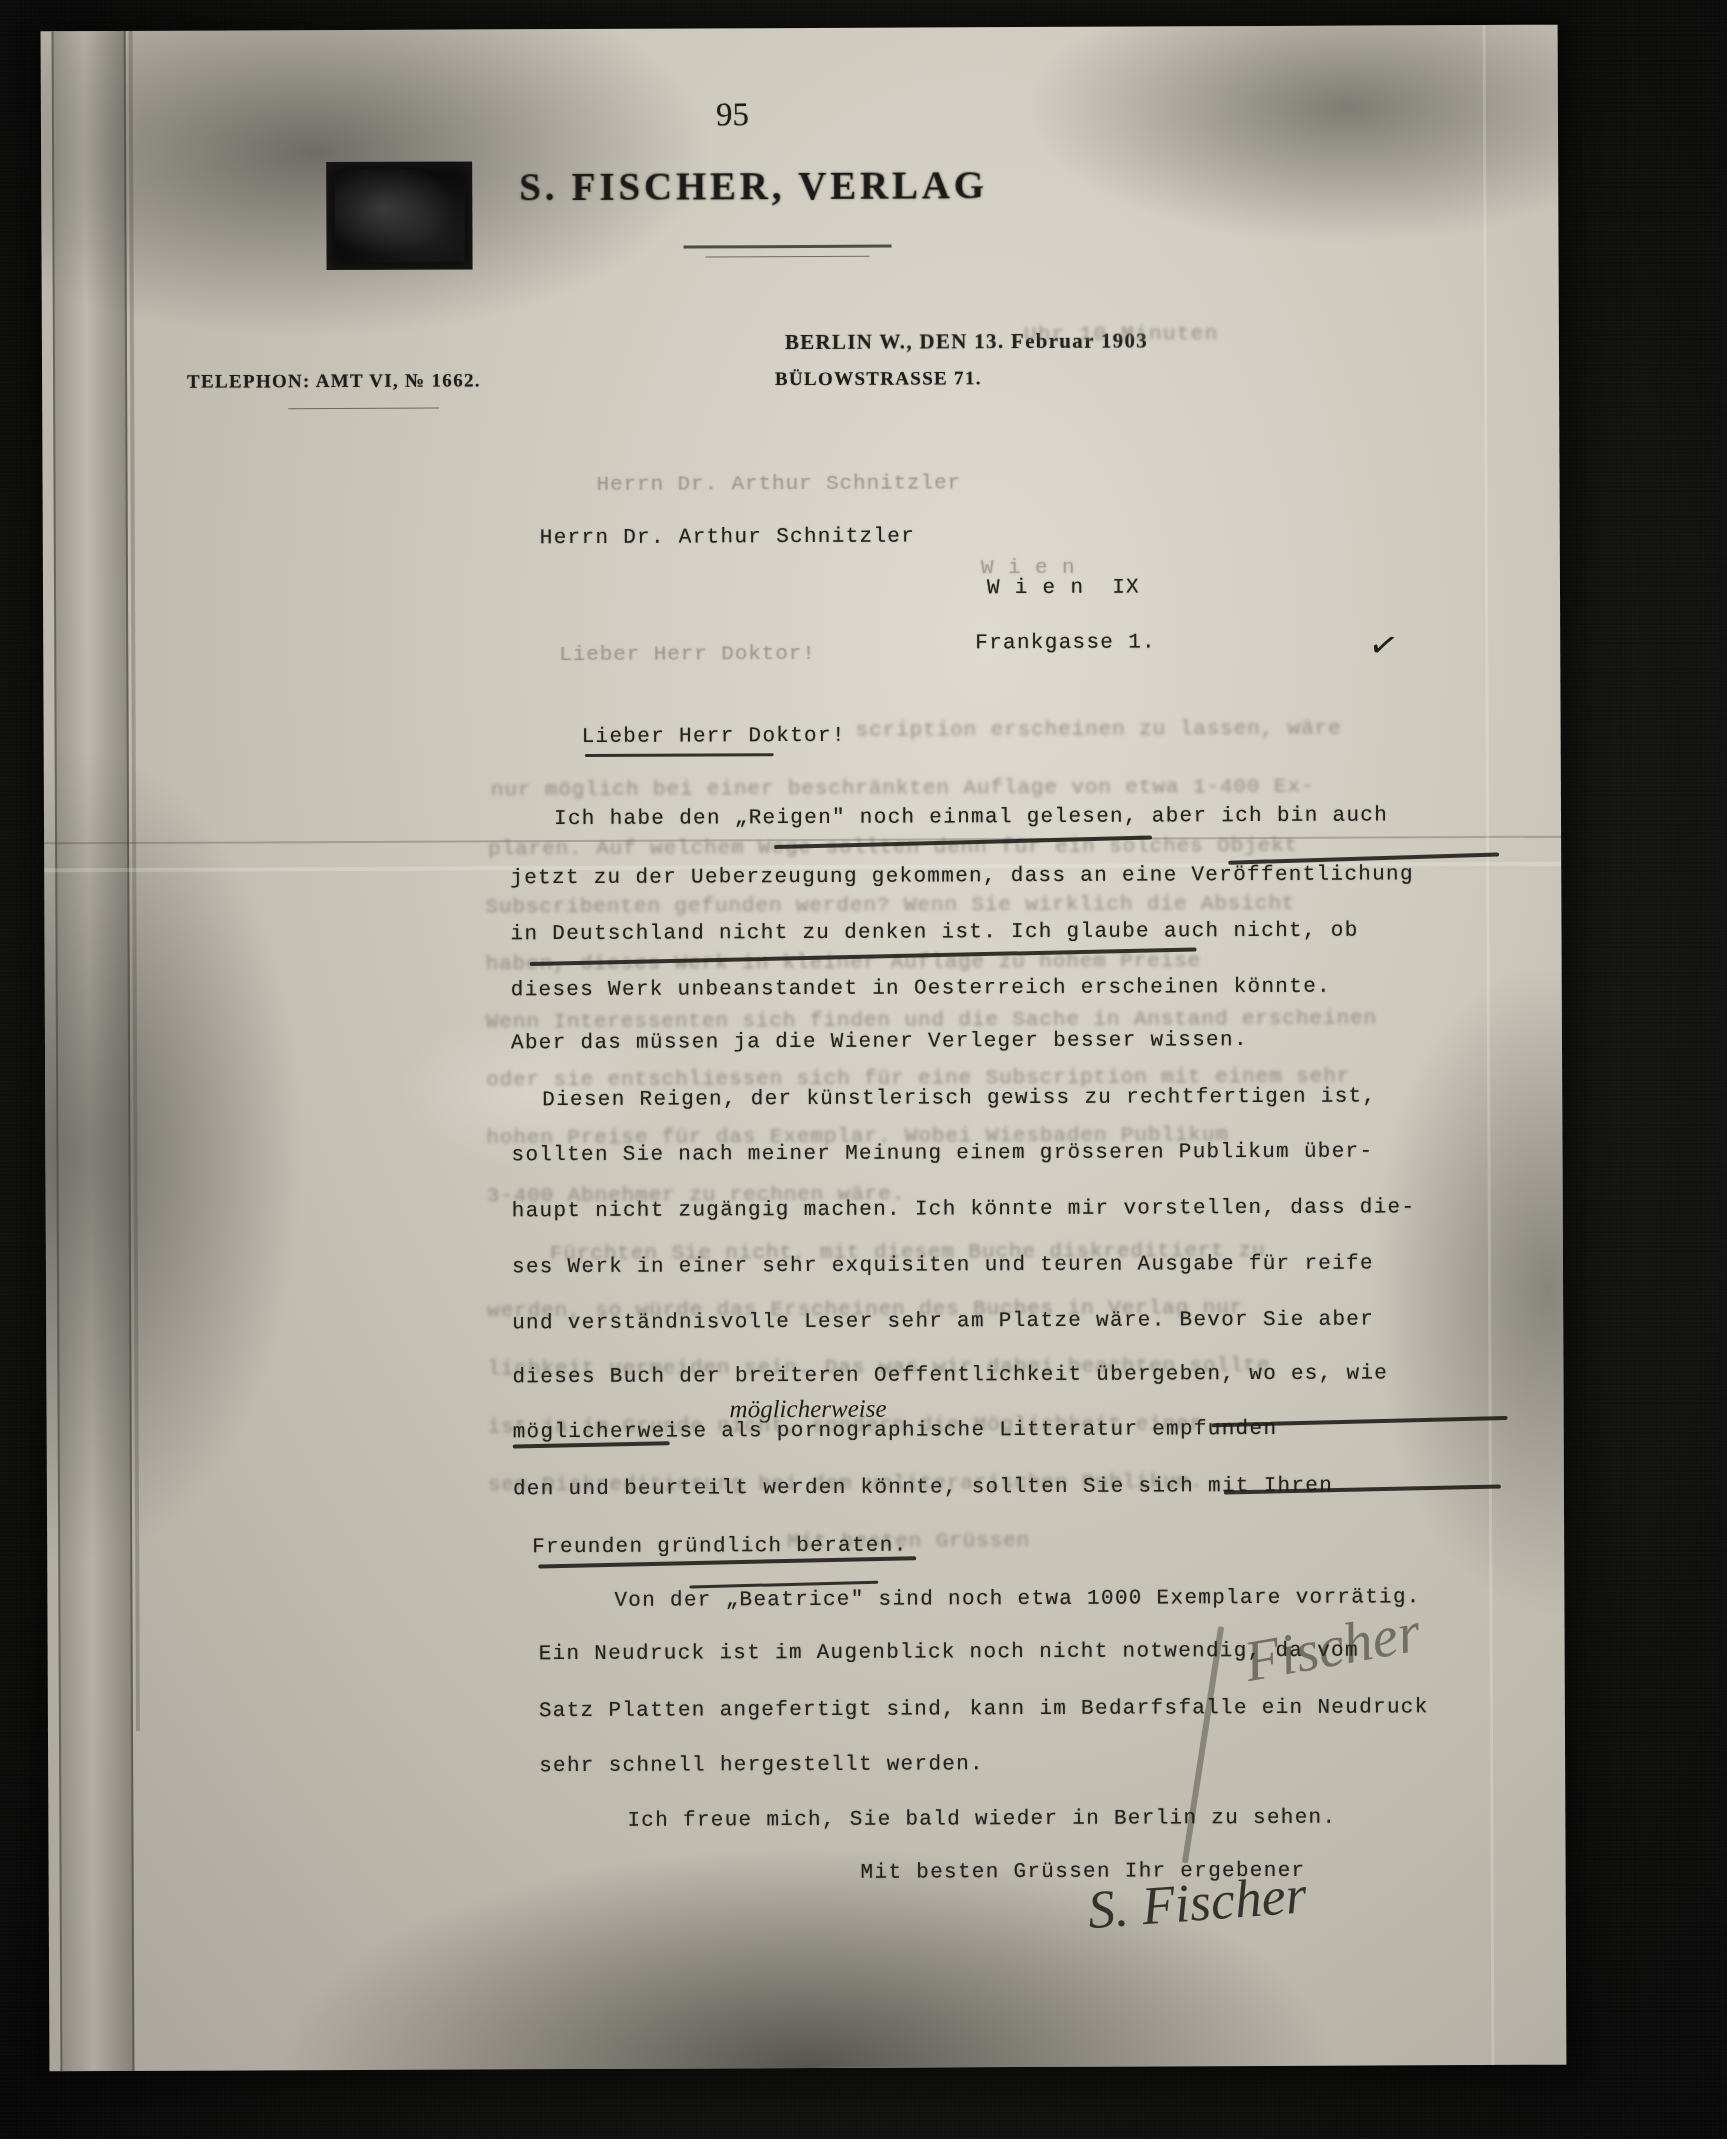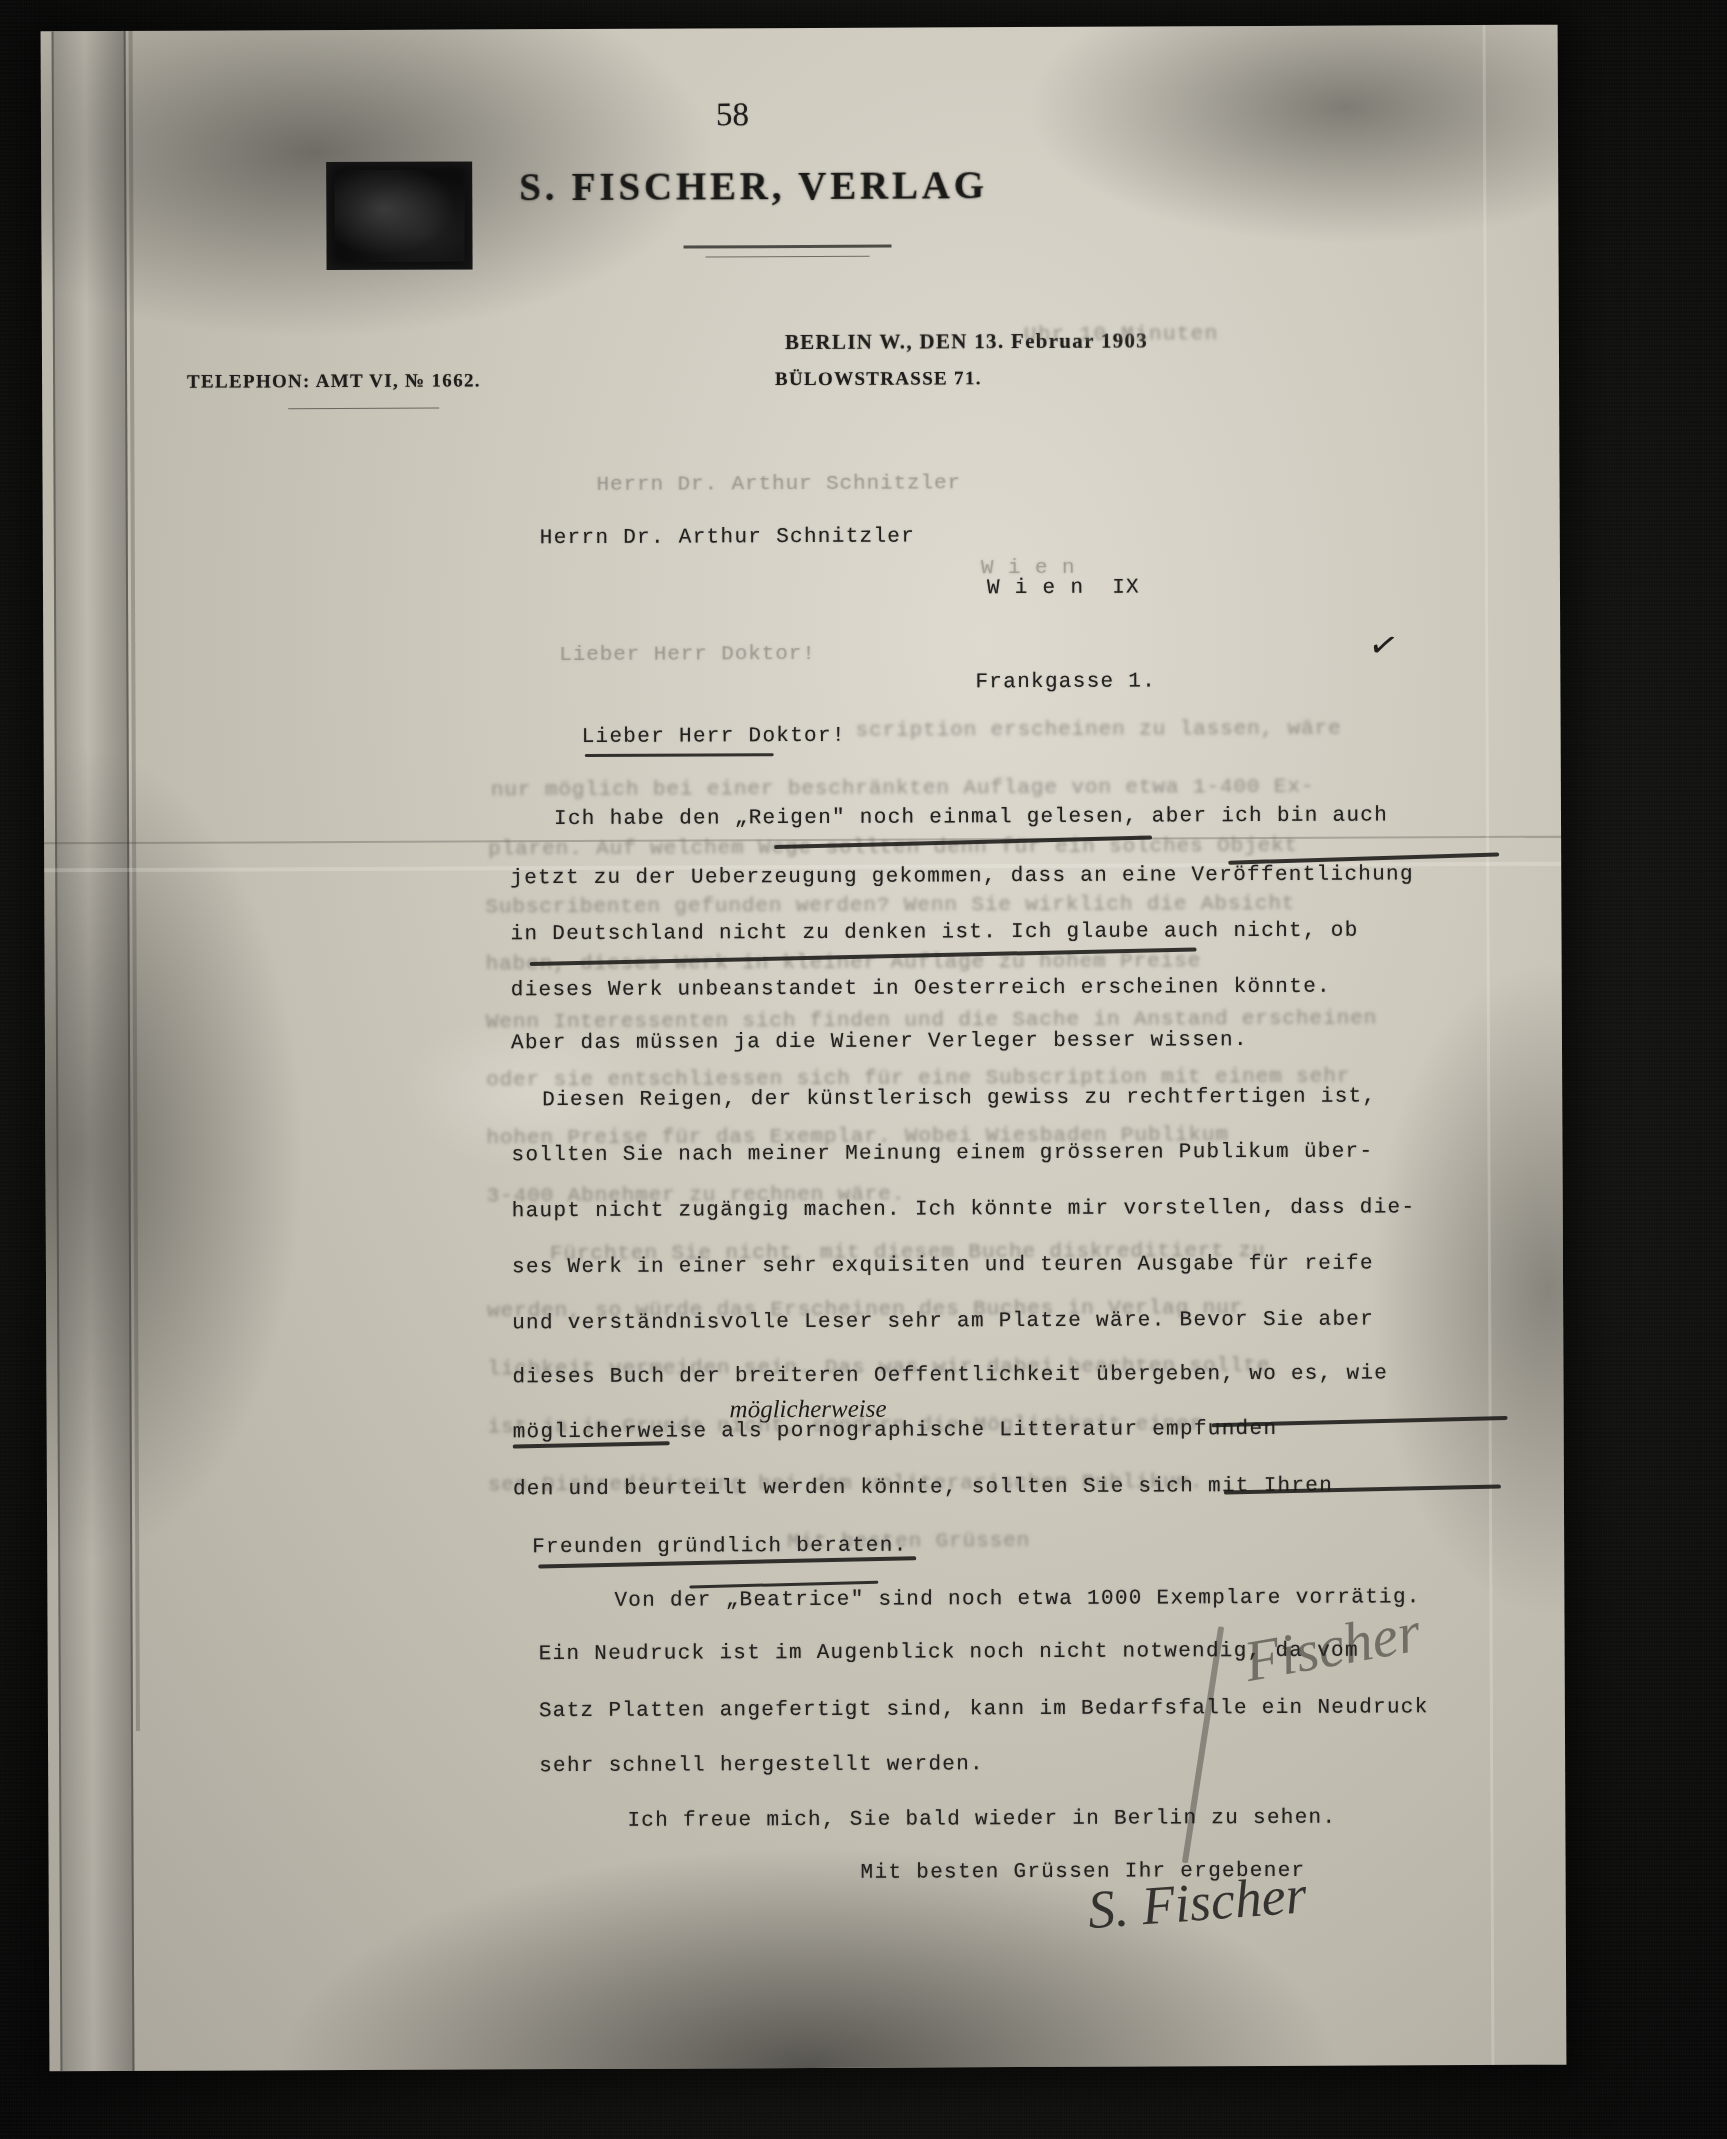--- a/index.html
+++ b/index.html
@@ -190,41 +190,41 @@
 
     <div class="tape-left">
       <div class="tape-edge" style="left:0"></div>
       <div class="tape-edge" style="right:0"></div>
     </div>
     <div class="crease dark" style="left:88px;top:0;width:3.8px;height:1700px"></div>
     <div class="crease" style="left:0;top:837px;width:1517px;height:3.8px"></div>
     <div class="crease dark" style="left:0;top:811px;width:1517px;height:1.9px"></div>
     <div class="crease" style="left:1442px;top:0;width:3.1px;height:2040px"></div>
 
-    <div class="t pagenum" style="left:675px;top:68px">58</div>
+    <div class="t pagenum" style="left:675px;top:68px">95</div>
 
     <div class="black-stamp"></div>
 
     <div class="t letterhead blur" style="left:478px;top:135px">S. FISCHER, VERLAG</div>
     <div class="rule" style="left:642px;top:217px;width:208px"></div>
     <div class="rule thin" style="left:664px;top:228px;width:164px"></div>
 
     <div class="t small-caps" style="left:145px;top:340px">TELEPHON: AMT VI, № 1662.</div>
     <div class="rule thin" style="left:246px;top:378px;width:151px"></div>
 
     <div class="t small-caps blur" style="left:743px;top:302px;font-size:21px">BERLIN W., DEN 13. Februar 1903</div>
     <div class="t small-caps" style="left:733px;top:340px">BÜLOWSTRASSE 71.</div>
 
     <div class="t ghost blur2" style="left:982px;top:296px;font-size:21px;letter-spacing:1.3px">Uhr 10 Minuten</div>
 
     <div class="t ghost blur" style="left:554px;top:444px;font-size:21px">Herrn Dr. Arthur Schnitzler</div>
     <div class="t body-line" style="left:497px;top:497px">Herrn Dr. Arthur Schnitzler</div>
     <div class="t ghost blur" style="left:938px;top:529px;font-size:21px">W i e n</div>
     <div class="t body-line" style="left:944px;top:549px">W i e n  IX</div>
-    <div class="t body-line" style="left:932px;top:643px">Frankgasse 1.</div>
+    <div class="t body-line" style="left:932px;top:604px">Frankgasse 1.</div>
 
     <span class="checkmark" style="left:1328px;top:595px">✓</span>
 
     <div class="t ghost blur" style="left:516px;top:614px;font-size:21px">Lieber Herr Doktor!</div>
 
     <div class="t body-line" style="left:538px;top:696px">Lieber Herr Doktor!</div>
     <div class="pen" style="left:541px;top:725px;width:189px;height:3.1px"></div>
 
     <div class="t ghost blur2" style="left:812px;top:691px;font-size:21px">scription erscheinen zu lassen, wäre</div>
     <div class="t ghost blur2" style="left:447px;top:749px;font-size:21px">nur möglich bei einer beschränkten Auflage von etwa 1-400 Ex-</div>

